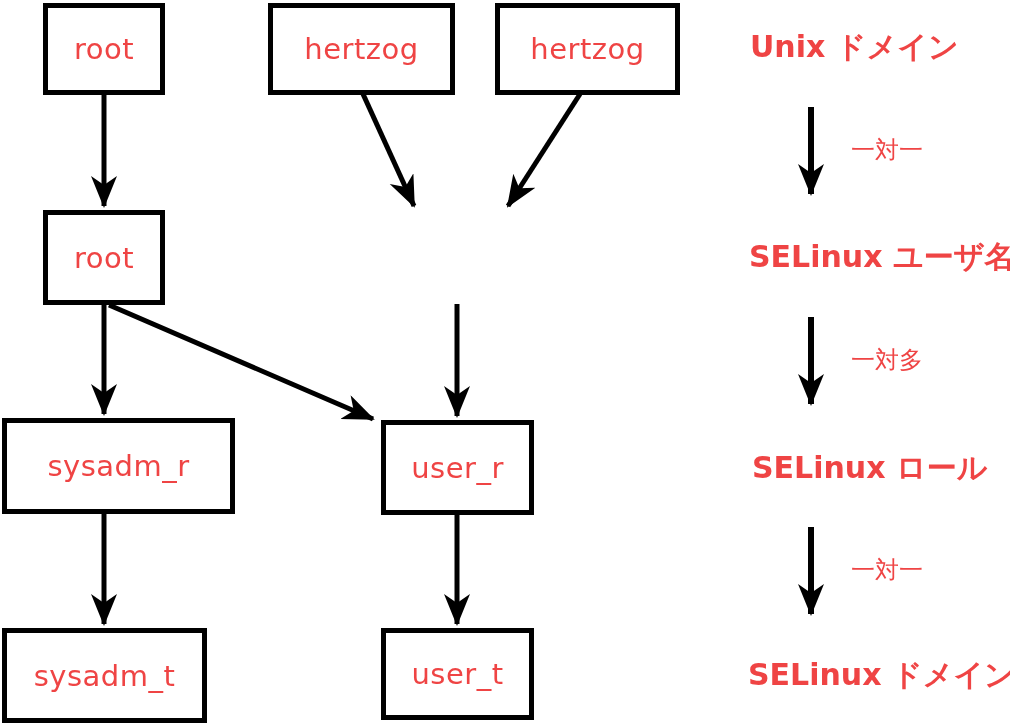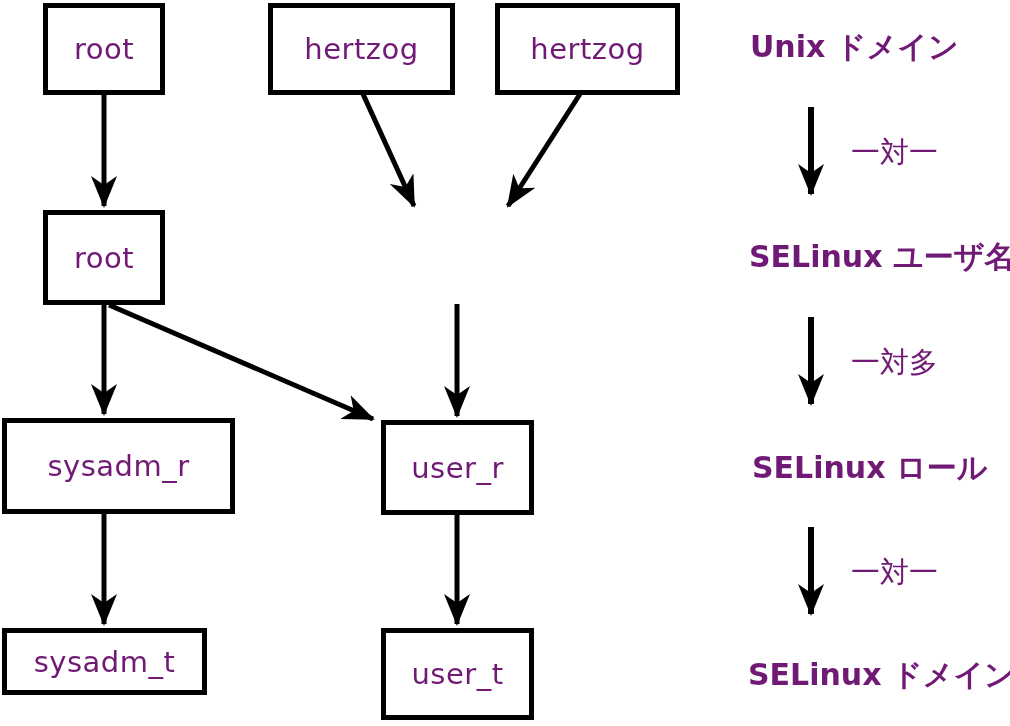--- a/index.html
+++ b/index.html
@@ -5,21 +5,21 @@
   html, body {
     margin: 0;
     padding: 0;
     background: #ffffff;
   }
   #canvas {
     position: relative;
     width: 1010px;
     height: 726px;
     background: #ffffff;
-    color: #701a75;
+    color: #ef4444;
     font-family: "DejaVu Sans", sans-serif;
     overflow: hidden;
   }
   .node {
     position: absolute;
     box-sizing: border-box;
     border: 5px solid #000000;
     background: #ffffff;
     display: flex;
     align-items: center;
@@ -37,21 +37,21 @@
   .legend-level {
     position: absolute;
     font-size: 30px;
     font-weight: 700;
     white-space: nowrap;
     line-height: 1;
     z-index: 1;
   }
   .legend-relation {
     position: absolute;
-    font-size: 29px;
+    font-size: 24px;
     font-weight: 400;
     white-space: nowrap;
     line-height: 1;
     z-index: 1;
   }
 </style>
 </head>
 <body>
 
 <div id="canvas">
@@ -91,21 +91,21 @@
     <span>root</span>
   </div>
 
   <div class="node" style="left:2px;top:418px;width:233px;height:96px;">
     <span>sysadm_r</span>
   </div>
   <div class="node" style="left:381px;top:420px;width:153px;height:95px;">
     <span>user_r</span>
   </div>
 
-  <div class="node" style="left:2px;top:628px;width:205px;height:67px;">
+  <div class="node" style="left:2px;top:628px;width:205px;height:95px;">
     <span>sysadm_t</span>
   </div>
   <div class="node" style="left:381px;top:628px;width:153px;height:92px;">
     <span>user_t</span>
   </div>
 
   <div class="legend-level" style="left:750px;top:32px;">Unix ドメイン</div>
   <div class="legend-relation" style="left:851px;top:138px;">一対一</div>
   <div class="legend-level" style="left:749px;top:242px;">SELinux ユーザ名</div>
   <div class="legend-relation" style="left:851px;top:348px;">一対多</div>

